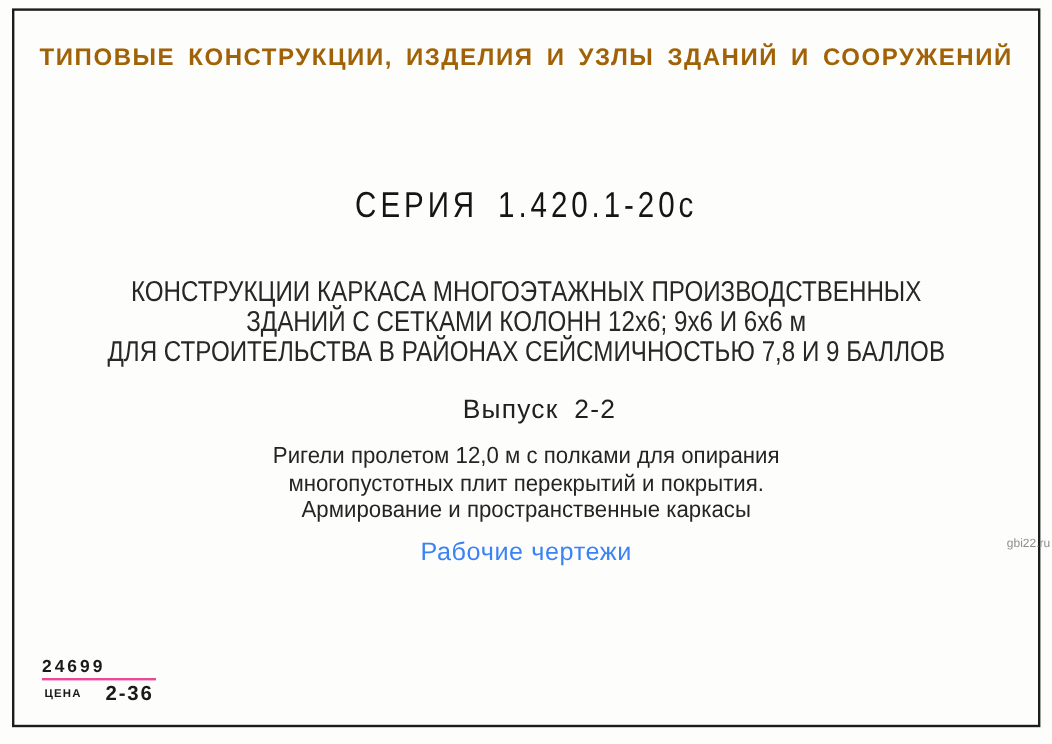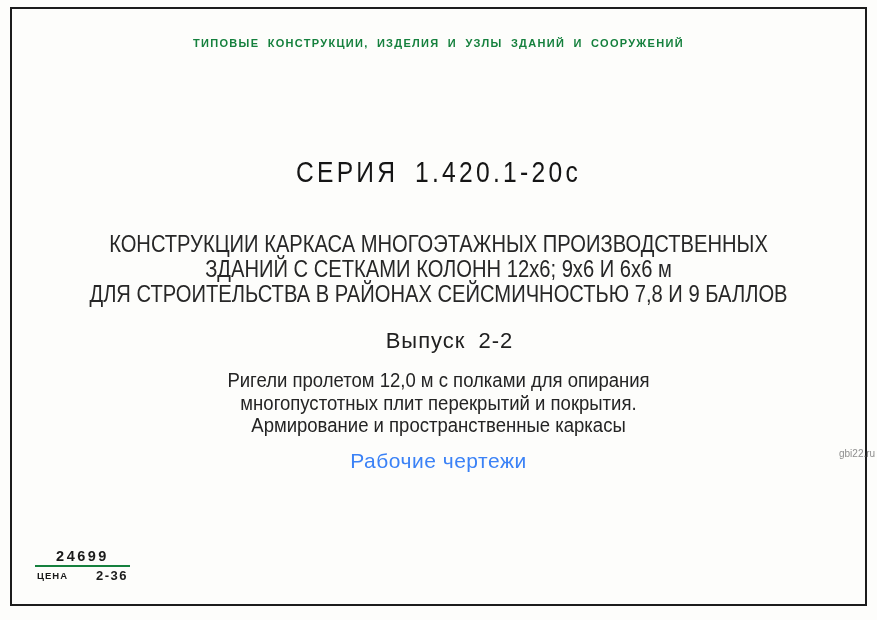--- a/index.html
+++ b/index.html
@@ -26,25 +26,25 @@
   }
   .abs-center {
     position: absolute;
     left: 0;
     right: 0;
     text-align: center;
     white-space: nowrap;
   }
   .header-line {
     top: 37px;
-    font-size: 11px;
+    font-size: 20px;
     font-weight: bold;
     letter-spacing: 1.3px;
     word-spacing: 4px;
-    color: #15803d;
+    color: #a16207;
   }
   .series-title {
     top: 155px;
     font-size: 30px;
     letter-spacing: 4px;
     word-spacing: 8px;
     color: #151515;
     transform: scaleX(0.82);
     transform-origin: 50% 0;
   }
@@ -89,42 +89,42 @@
     color: #3b82f6;
   }
   .stamp {
     position: absolute;
     left: 35px;
     top: 548px;
     width: 95px;
     color: #1a1a1a;
   }
   .stamp-number {
-    text-align: center;
+    text-align: left;
     font-size: 14.5px;
     font-weight: bold;
     letter-spacing: 2.5px;
-    border-bottom: 2px solid #15803d;
+    border-bottom: 2px solid #ec4899;
     padding-bottom: 1px;
   }
   .stamp-price {
     display: flex;
     justify-content: space-between;
     align-items: center;
     padding: 1px 2px 0 2px;
   }
   .price-label {
     font-size: 9.5px;
     font-weight: bold;
     letter-spacing: 1px;
     text-transform: uppercase;
     text-align: center;
   }
   .price-value {
-    font-size: 13px;
+    font-size: 17px;
     font-weight: bold;
     letter-spacing: 1.5px;
   }
   .watermark {
     position: absolute;
     left: 839px;
     top: 428px;
     font-size: 10px;
     color: var(--wm, #8e8e8e);
     white-space: nowrap;

